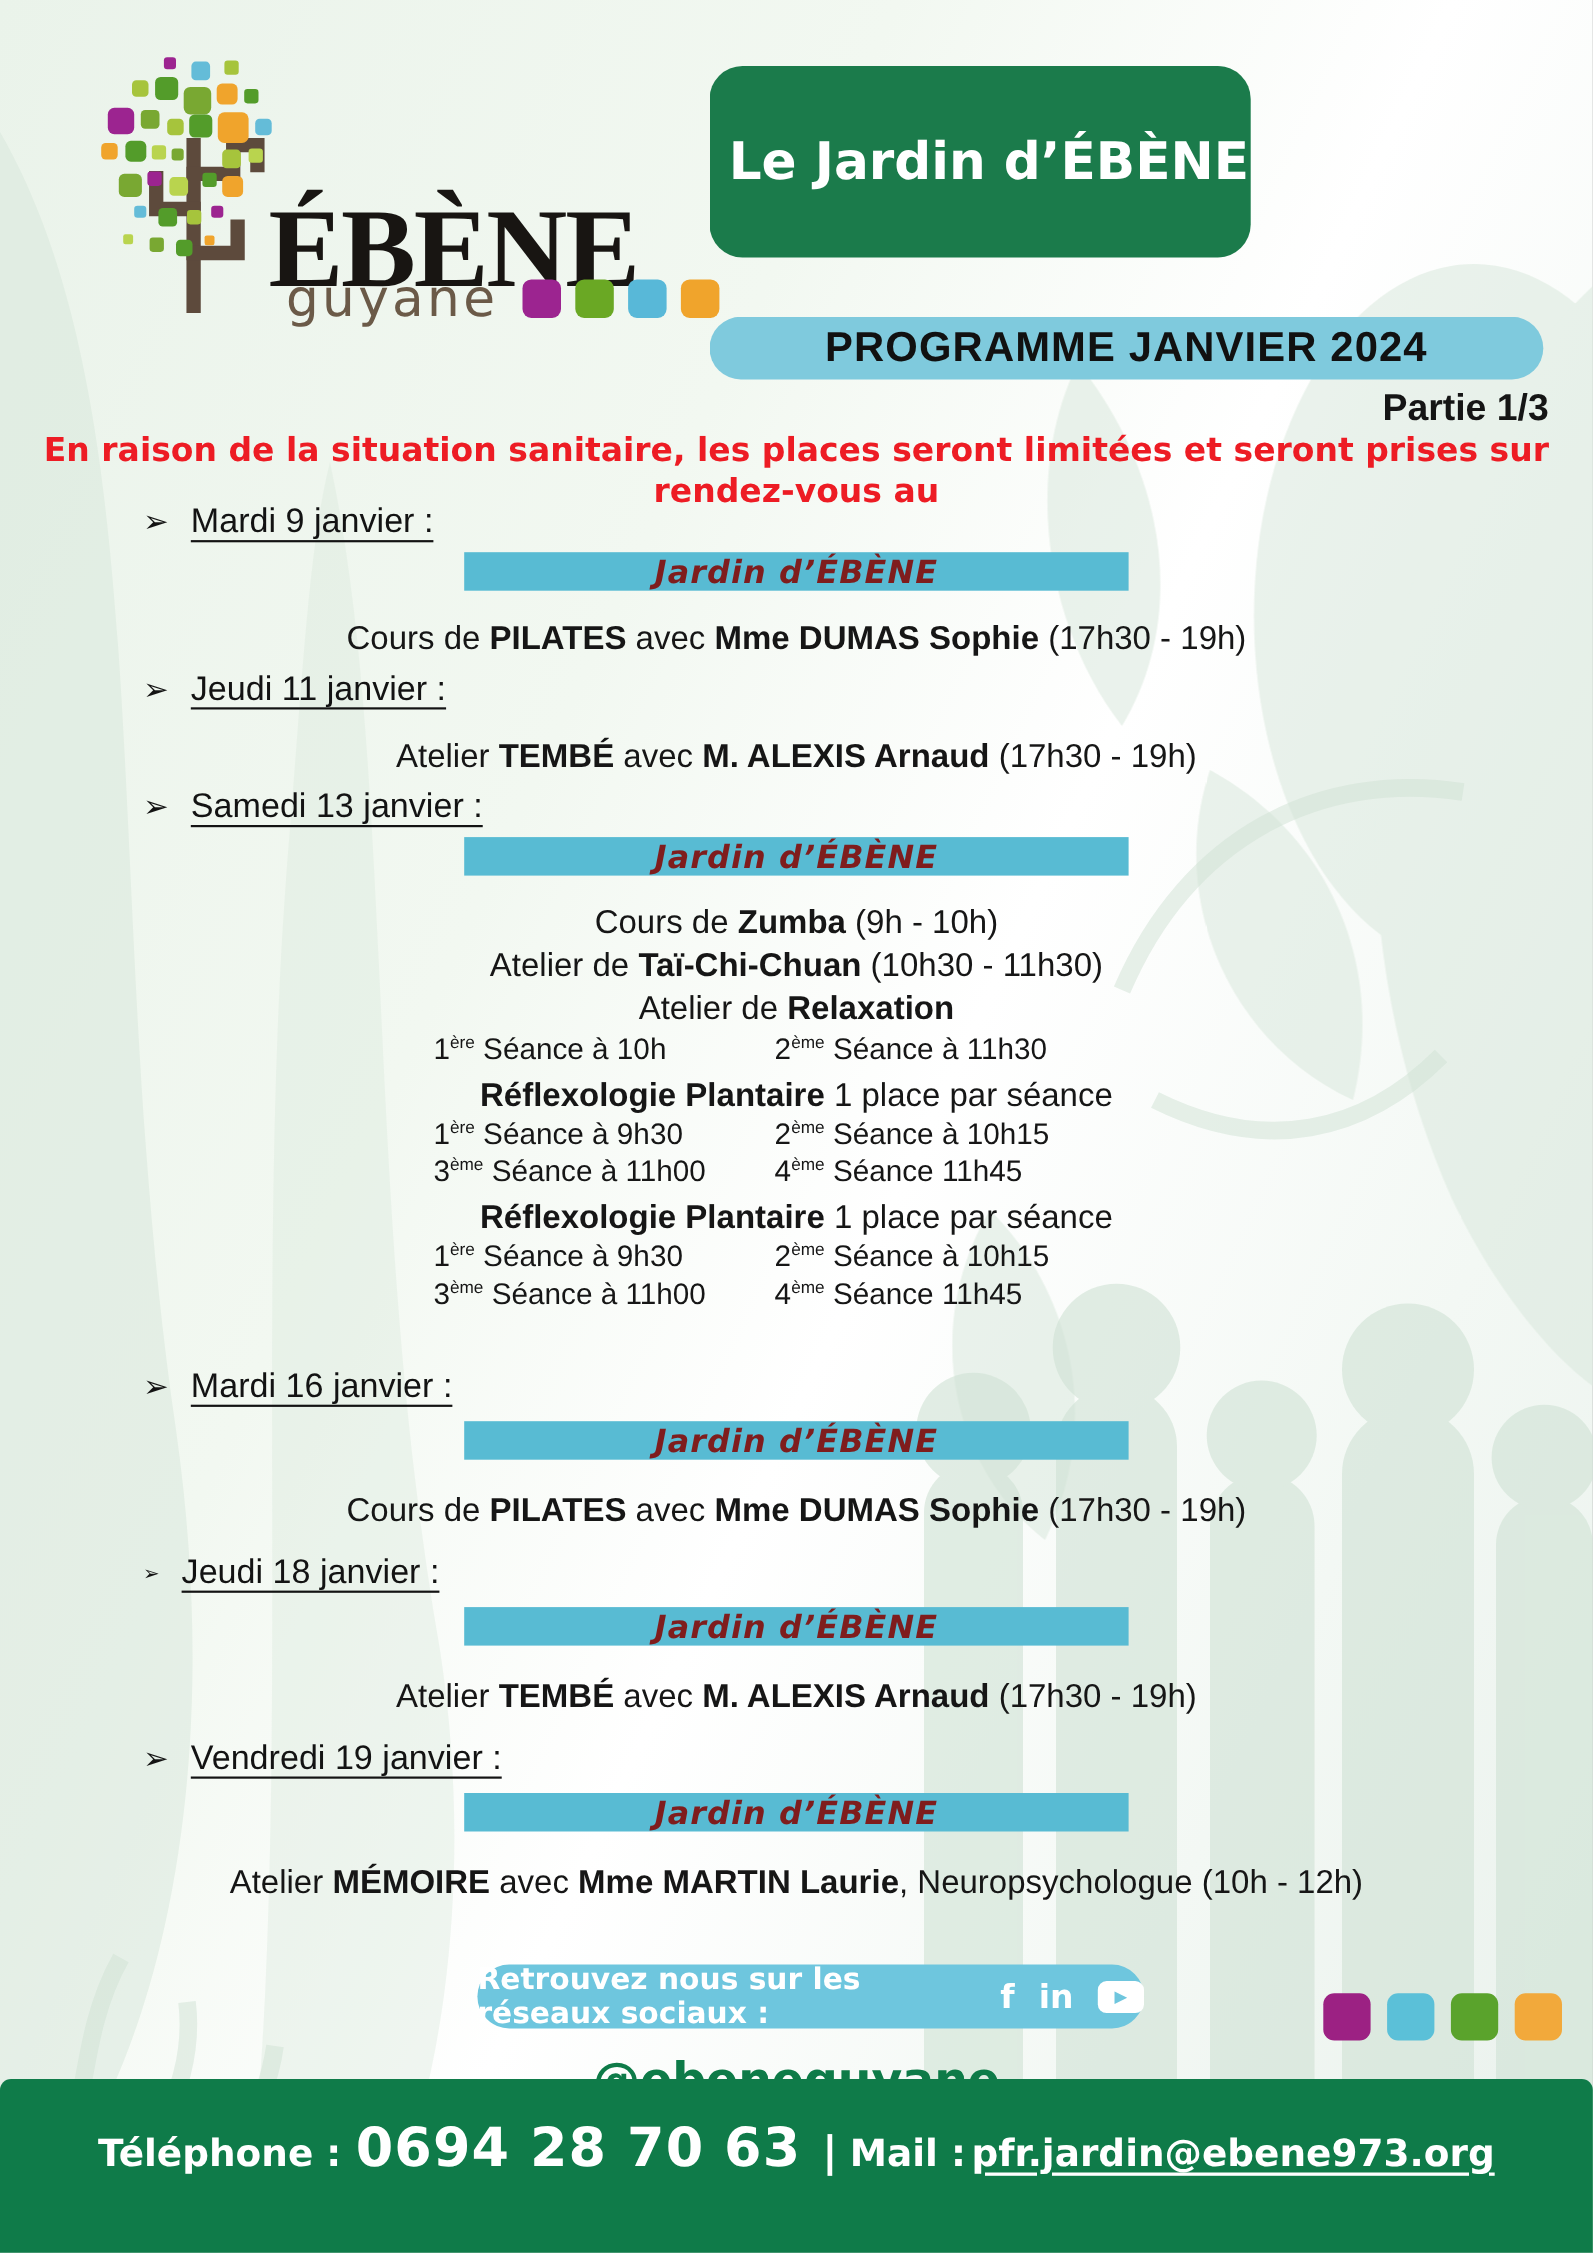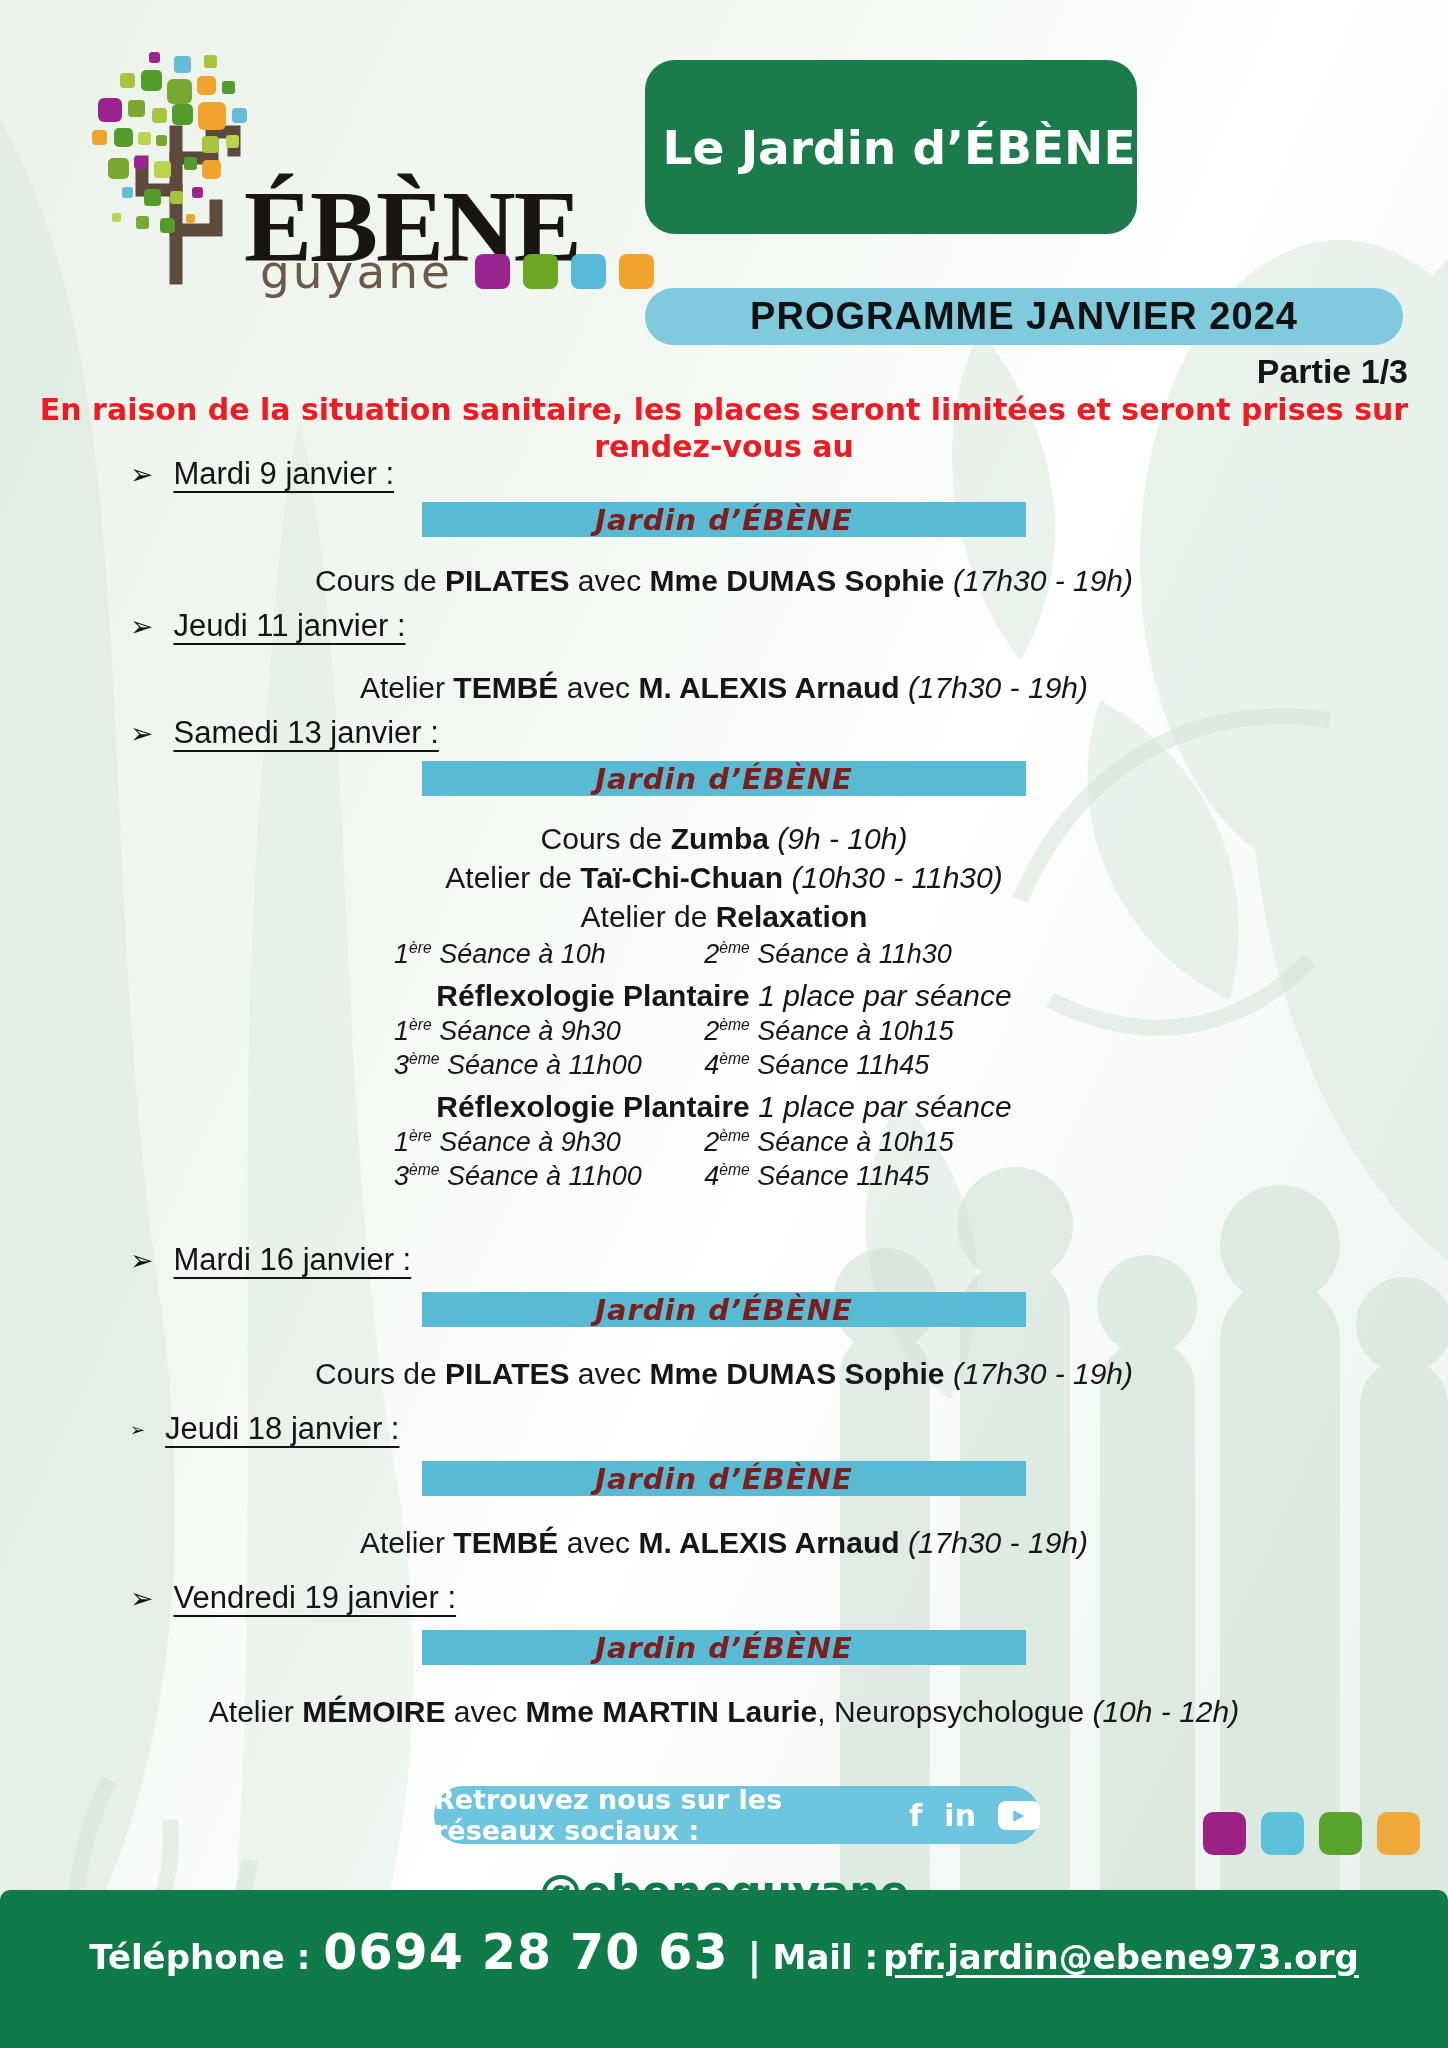--- a/index.html
+++ b/index.html
@@ -44,21 +44,21 @@
   .banner { width:604px; height:35px; margin:10px auto 0; background:#58bbd3; color:#7f1d1d;
     display:flex; align-items:center; justify-content:center; font-style:italic; font-weight:bold;
     font-size:29px; font-family:"DejaVu Sans",sans-serif; letter-spacing:1px; }
   .spacious .banner { margin-top:14px; }
   .line { text-align:center; color:#161616; font-size:30px; }
   .l-act { margin:27px 0 10px; }
   .spacious .l-act { margin:30px 0 20px; }
   .l-tight { margin:5px 0; }
   .l-reflex { margin:9px 0 3px; }
   .b { font-weight:bold; }
-  .i { font-style:italic; }
+  .i { }
   .sup { font-size:0.58em; vertical-align:super; line-height:0; }
   .sea-row { display:grid; grid-template-columns:47% 53%; width:660px; margin:3px auto;
     font-size:27px; color:#161616; }
   .sea-col { text-align:left; }
 
   
   .socialpill { position:absolute; left:434px; top:1786px; width:606px; height:58px;
     background:#6ec6de; border-radius:29px; color:#fff; display:flex; align-items:center;
     justify-content:center; gap:14px; font-size:27px; font-weight:bold;
     font-family:"DejaVu Sans",sans-serif; }

